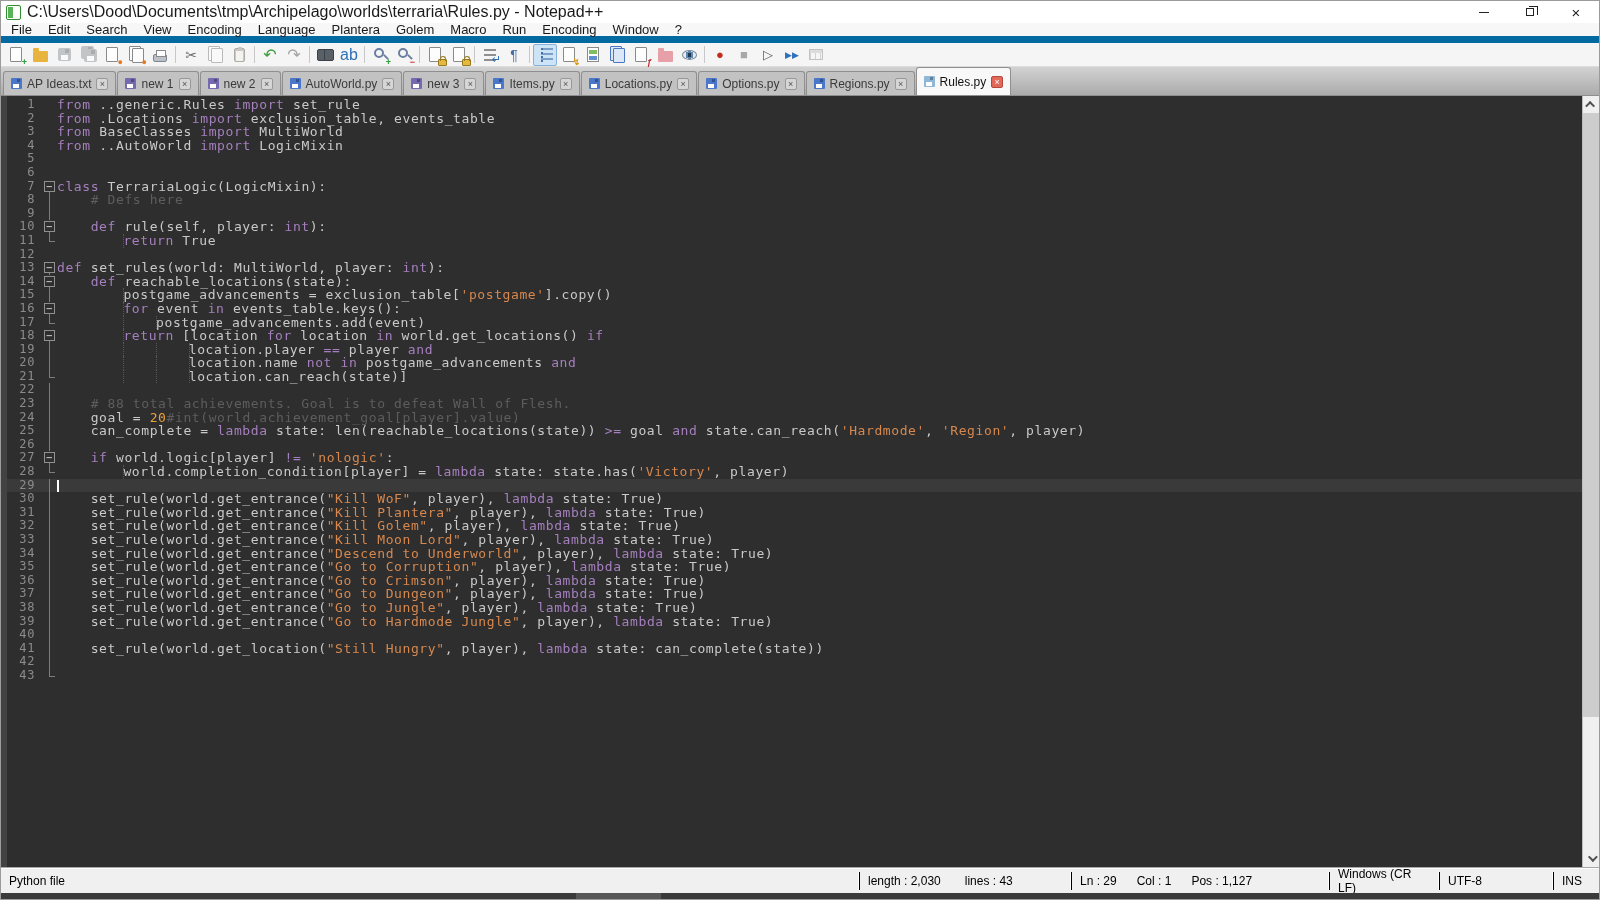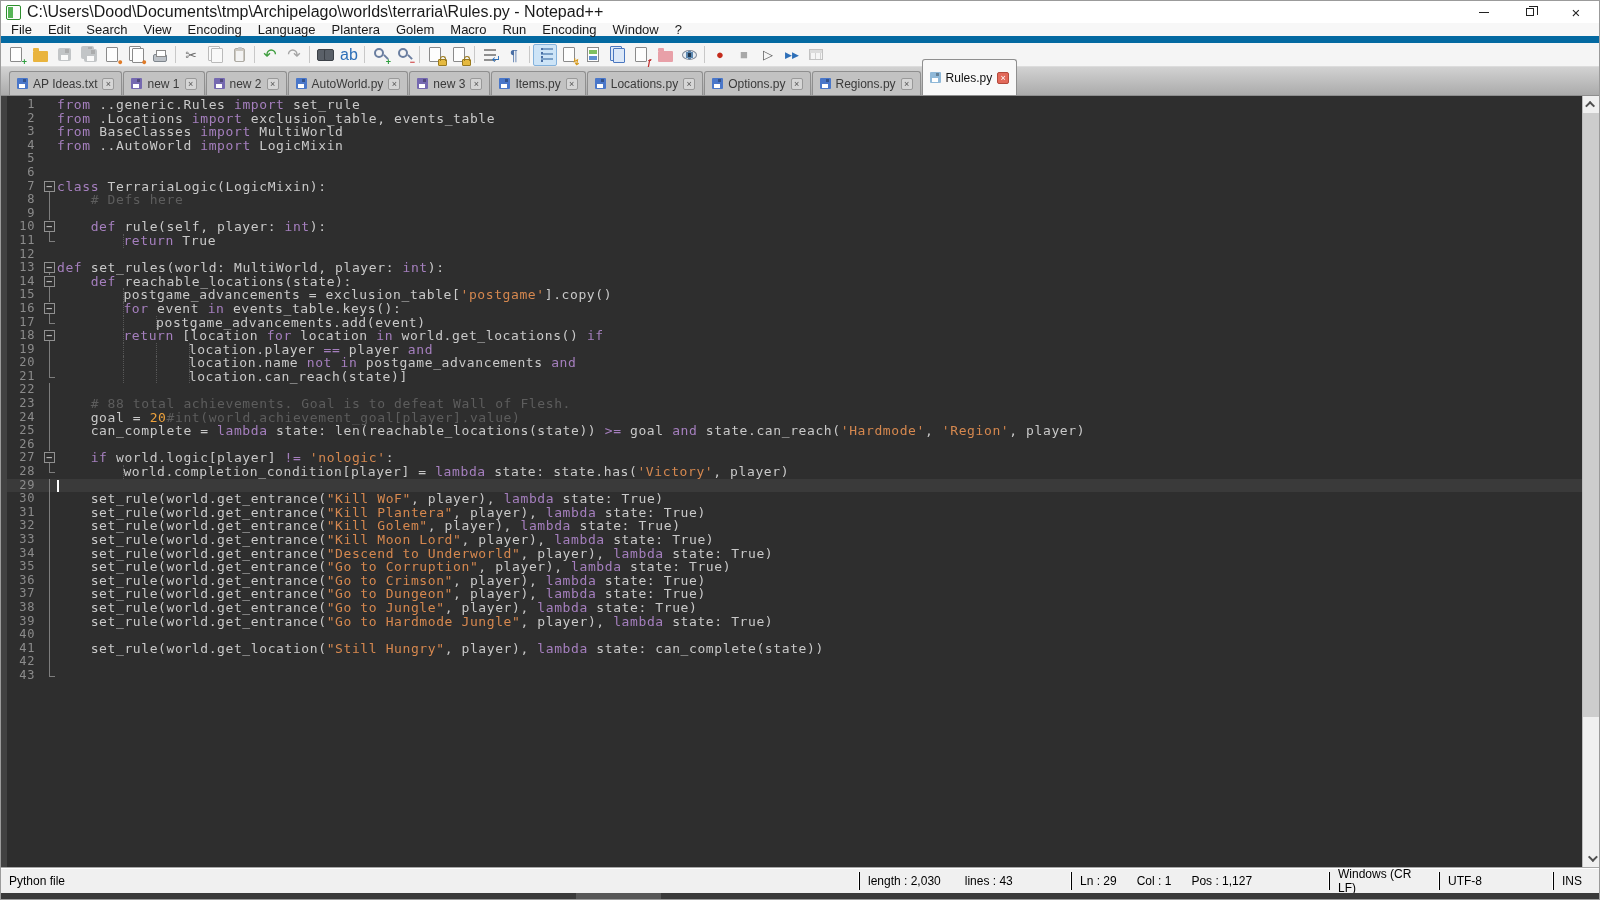--- a/index.html
+++ b/index.html
@@ -56,23 +56,23 @@
   .wrp{width:12px;height:12px;background:repeating-linear-gradient(#909090 0 2px,transparent 2px 5px);position:relative;}
   .wrp span{position:absolute;right:-5px;bottom:-4px;color:#2d6fb8;font-size:11px;line-height:11px;}
   .indg{width:12px;height:14px;border-left:2px dotted #4a6fa5;background:repeating-linear-gradient(#7aa0c8 0 2px,transparent 2px 5px);margin-left:3px;}
   .mapi{width:12px;height:15px;background:#fdfdfd;border:1px solid #8a8a8a;position:relative;}
   .mapi::before{content:"";position:absolute;left:1px;top:2px;width:8px;height:4px;background:#7fbf5f;}
   .mapi::after{content:"";position:absolute;left:1px;top:8px;width:8px;height:4px;background:#5f8fd0;}
   .eye{width:15px;height:10px;border-radius:50%;border:1px solid #7d8796;background:radial-gradient(circle at 50% 50%,#22384e 0 2px,#5b87b0 2px 4px,#e7edf3 4px);}
   .grd{width:14px;height:11px;border:1px solid #9a9a9a;background:linear-gradient(#c8c8c8 0 3px,transparent 3px),repeating-linear-gradient(90deg,#b5b5b5 0 1px,transparent 1px 5px);}
 
   
-  .tabbar{height:28px;background:linear-gradient(#d2d2d2,#ababab);display:flex;align-items:flex-end;padding-left:8px;flex:0 0 auto;}
+  .tabbar{height:28px;background:linear-gradient(#d2d2d2,#ababab);display:flex;align-items:flex-end;padding-left:2px;flex:0 0 auto;}
   .tab{height:24px;display:flex;align-items:center;gap:5px;padding:0 7px;background:#c2c2c2;border:1px solid #8f8f8f;border-bottom:none;border-radius:3px 3px 0 0;margin-right:1px;font-size:12px;color:#3a3a3a;cursor:default;flex:0 0 auto;}
-  .tab.active{height:36px;background:#f8f8f8;color:#111;font-weight:normal;}
+  .tab.active{height:28px;background:#f8f8f8;color:#111;font-weight:normal;}
   .tab .tflp{width:11px;height:11px;border-radius:1px;position:relative;flex:0 0 auto;}
   .tab .tflp::before{content:"";position:absolute;left:2px;bottom:1px;width:6px;height:4px;background:#fff;}
   .tab .tflp::after{content:"";position:absolute;right:2px;top:1px;width:3px;height:3px;background:rgba(0,0,0,.3);}
   .tab .tx{width:12px;height:12px;background:#d6d6d6;border:1px solid #999;border-radius:2px;font-size:9px;line-height:10px;text-align:center;color:#555;flex:0 0 auto;}
   .tab.active .tx{background:#e2695a;border-color:#b44a3c;color:#fff;}
 
   
   .editor{flex:1 1 auto;display:flex;background:#2e2e2e;position:relative;overflow:hidden;border-top:1px solid #8e8e8e;}
   .lstrip{width:6px;background:#424242;flex:0 0 auto;}
   .codearea{flex:1 1 auto;padding-top:2px;font-family:"DejaVu Sans Mono",monospace;font-size:13px;letter-spacing:0.6px;line-height:13.6px;white-space:pre;overflow:hidden;}

